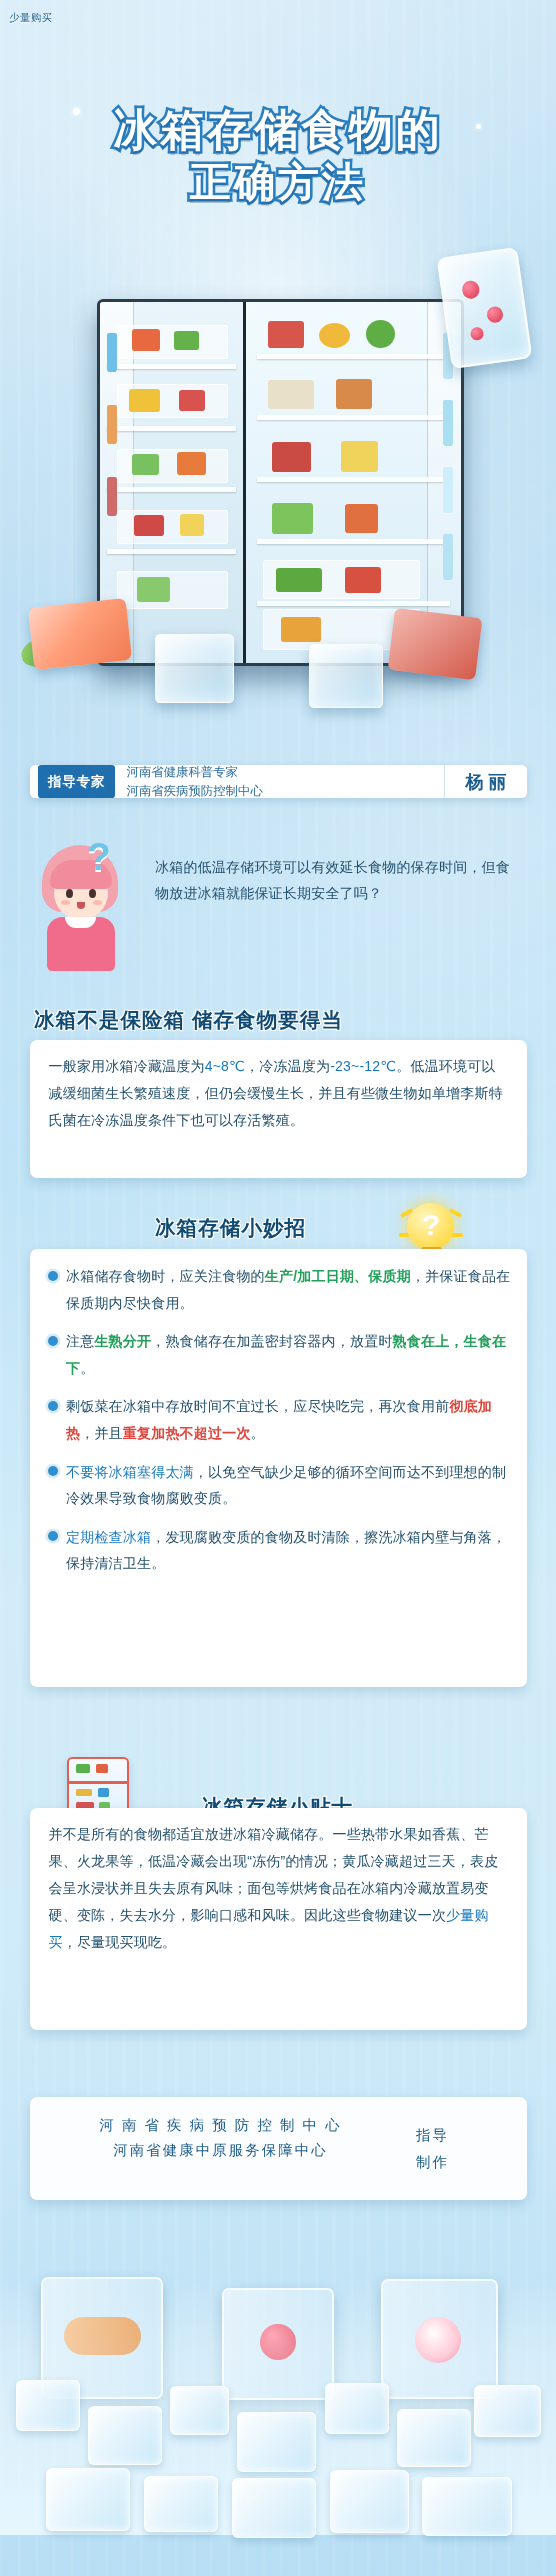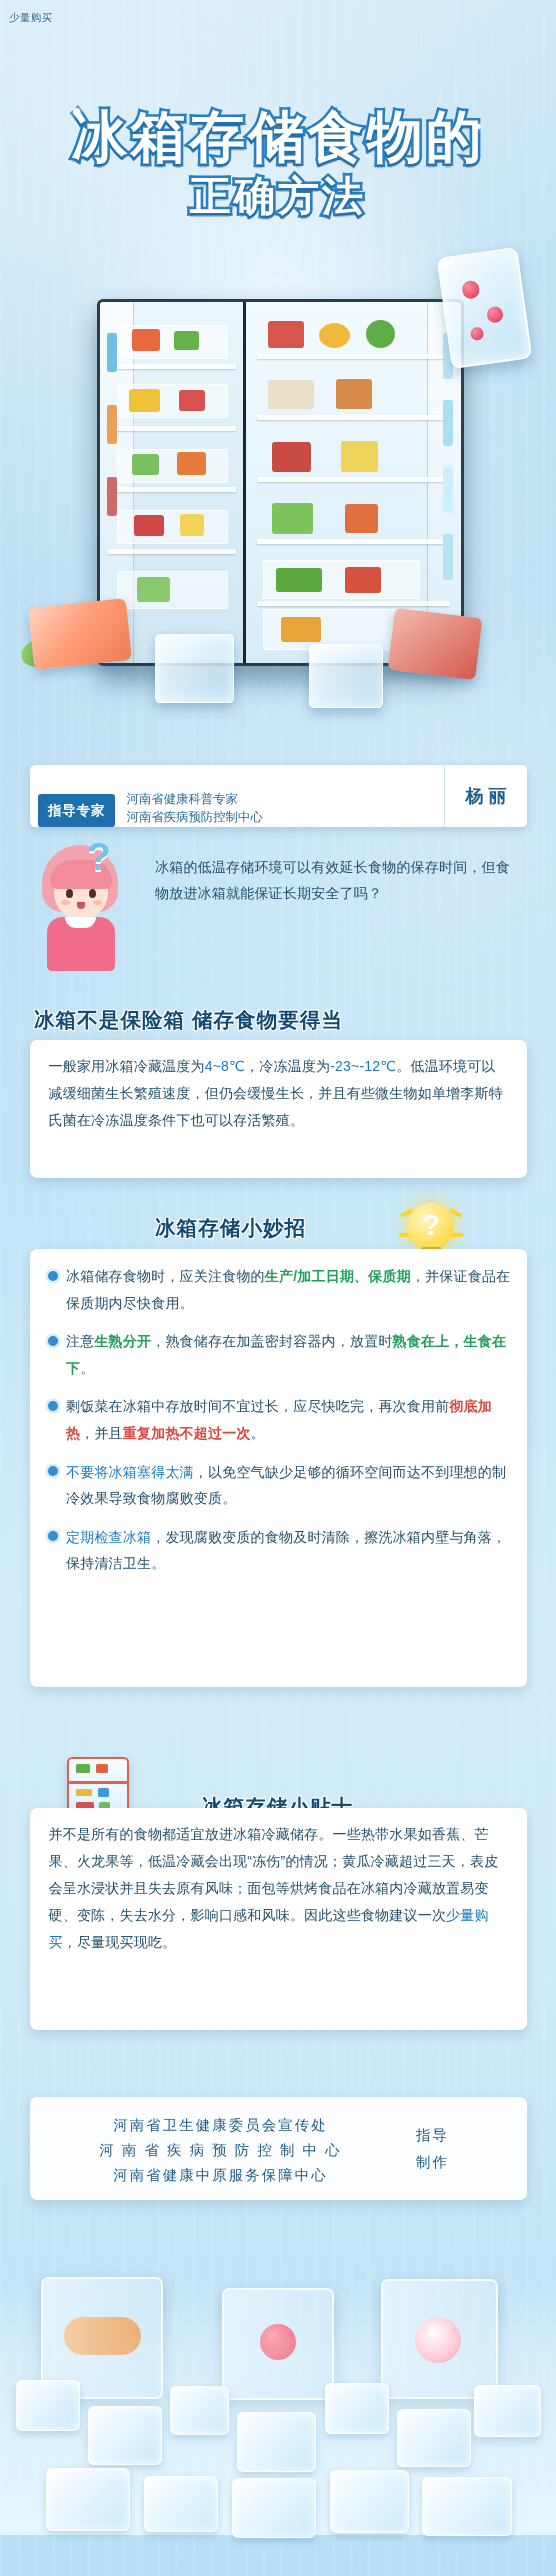--- a/index.html
+++ b/index.html
@@ -34,21 +34,21 @@
   
   .brand-tag{
     position:absolute;left:9.3px;top:11.3px;
     font-size:10.3px;color:#1d5c86;letter-spacing:0.5px;
     text-shadow:0 0.5px 0 rgba(255,255,255,.8);
   }
 
   
   .title-wrap{position:absolute;left:0;top:103px;width:556px;text-align:center;}
   .title-line{
-    font-size:56px;font-weight:bold;letter-spacing:3.1px;line-height:1.22;
+    font-size:44px;font-weight:bold;letter-spacing:3.1px;line-height:1.22;
     color:#ffffff;
     -webkit-text-stroke:5.2px #2a7fc1;
     paint-order:stroke fill;
     text-shadow:0 4.1px 0 rgba(20,80,130,.30);
   }
   .title-line.sub{font-size:41px;}
   .title-deco{
     position:absolute;width:7.2px;height:7.2px;border-radius:50%;
     background:#ffffff;box-shadow:0 0 5.2px #fff;
   }
@@ -99,24 +99,24 @@
   .greens{position:absolute;left:20.6px;top:392px;width:62px;height:31px;border-radius:50% 50% 40% 40%;background:linear-gradient(135deg,#9fd76a,#4f9f35);transform:rotate(-12deg);}
   .meat{
     position:absolute;right:77px;top:371px;width:88px;height:62px;border-radius:6.2px;
     background:linear-gradient(135deg,#f4b9b0,#d35b4c);
     box-shadow:0 5.2px 10.3px rgba(30,90,130,.3);
     transform:rotate(7deg);
   }
 
   
   .expert{
-    position:absolute;left:30px;top:765px;width:497px;height:62px;
+    position:absolute;left:30px;top:765px;width:497px;height:33px;
     background:#ffffff;border-radius:5.2px;
     box-shadow:0 3.1px 8.2px rgba(40,100,140,.2);
-    display:flex;align-items:flex-end;
+    display:flex;align-items:center;
   }
   .expert-label{
     margin-left:8.2px;width:77px;height:33px;border-radius:3.1px;
     background:#1f6fae;color:#fff;font-size:13.4px;font-weight:bold;
     display:flex;align-items:center;justify-content:center;letter-spacing:1px;
   }
   .expert-org{
     flex:1;padding-left:11.3px;color:#2b6d9c;font-size:12.4px;line-height:1.5;
   }
   .expert-name{
@@ -388,21 +388,20 @@
     <span class="mf-item" style="left:32px;top:45px;width:11.3px;height:8.2px;background:#6ec05a;"></span>
     <span class="mf-item" style="left:10.3px;top:59px;width:32px;height:8.2px;background:#9fd1ea;"></span>
   </div>
   <div class="sec-head b3-title">冰箱存储小贴士</div>
   <div class="card b3-card">
     <div class="b3-text body-text"><span>并不是所有的食物都适宜放进冰箱冷藏储存。一些热带水果如香蕉、芒果、火龙果等，低温冷藏会出现“冻伤”的情况；黄瓜冷藏超过三天，表皮会呈水浸状并且失去原有风味；面包等烘烤食品在冰箱内冷藏放置易变硬、变陈，失去水分，影响口感和风味。因此这些食物建议一次</span><span class="hl-blue">少量购买</span><span>，尽量现买现吃。</span></div>
   </div>
 
   <div class="card footer-card">
     <div class="footer-orgs">
-        <div>河南省卫生健康委员会宣传处</div>
         <div>河 南 省 疾 病 预 防 控 制 中 心</div>
         <div>河南省健康中原服务保障中心</div>
       </div>
     <div class="footer-right">
         <div>指导</div>
         <div>制作</div>
       </div>
   </div>
 
   <div class="bottom">

